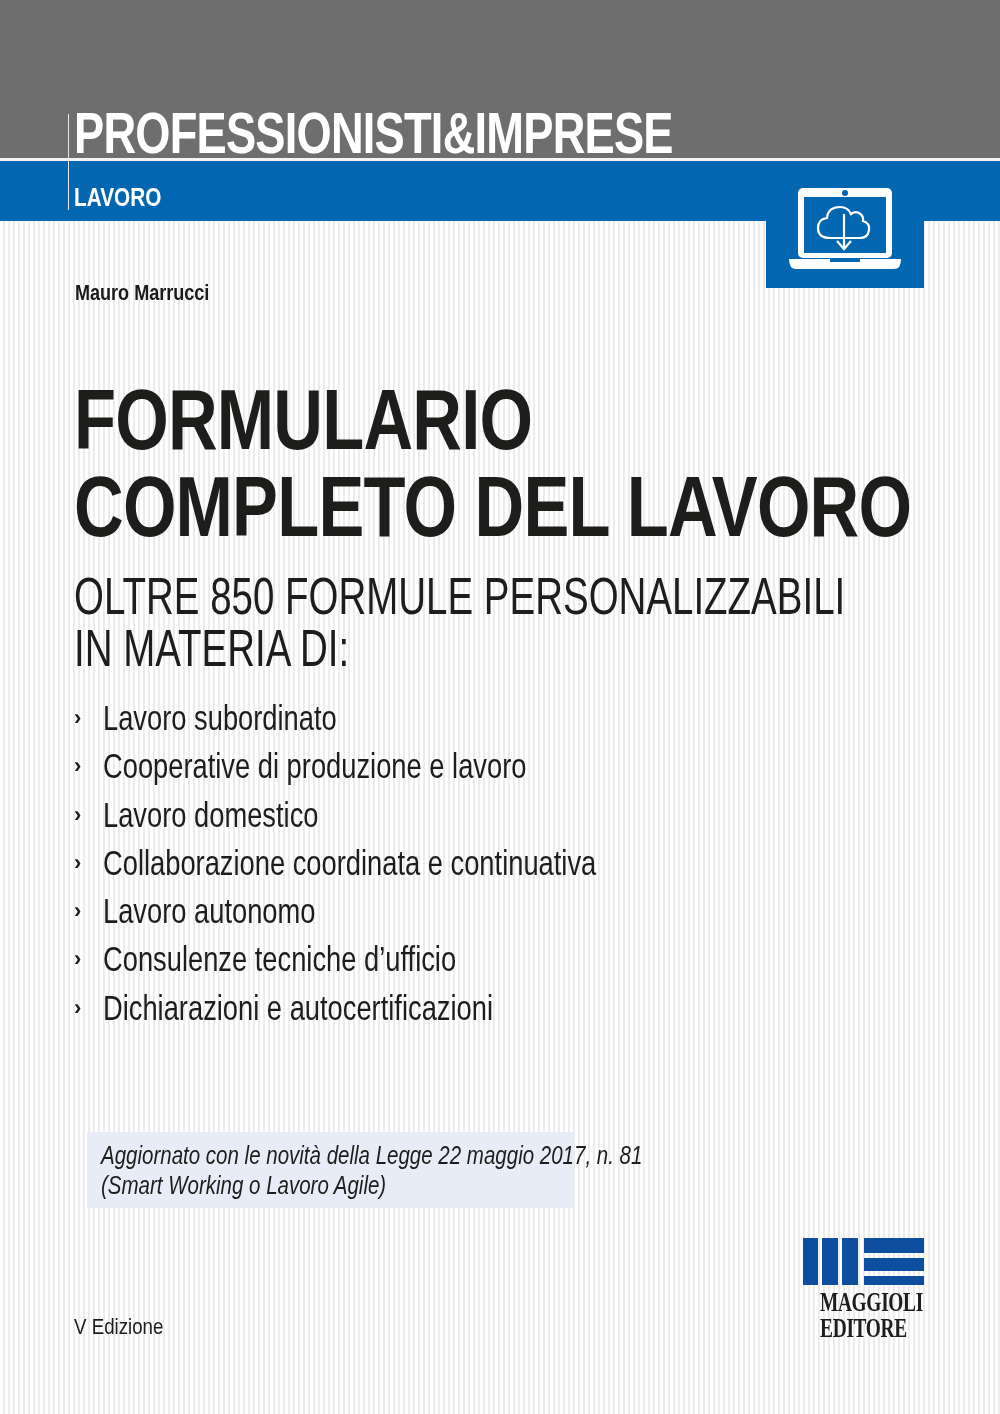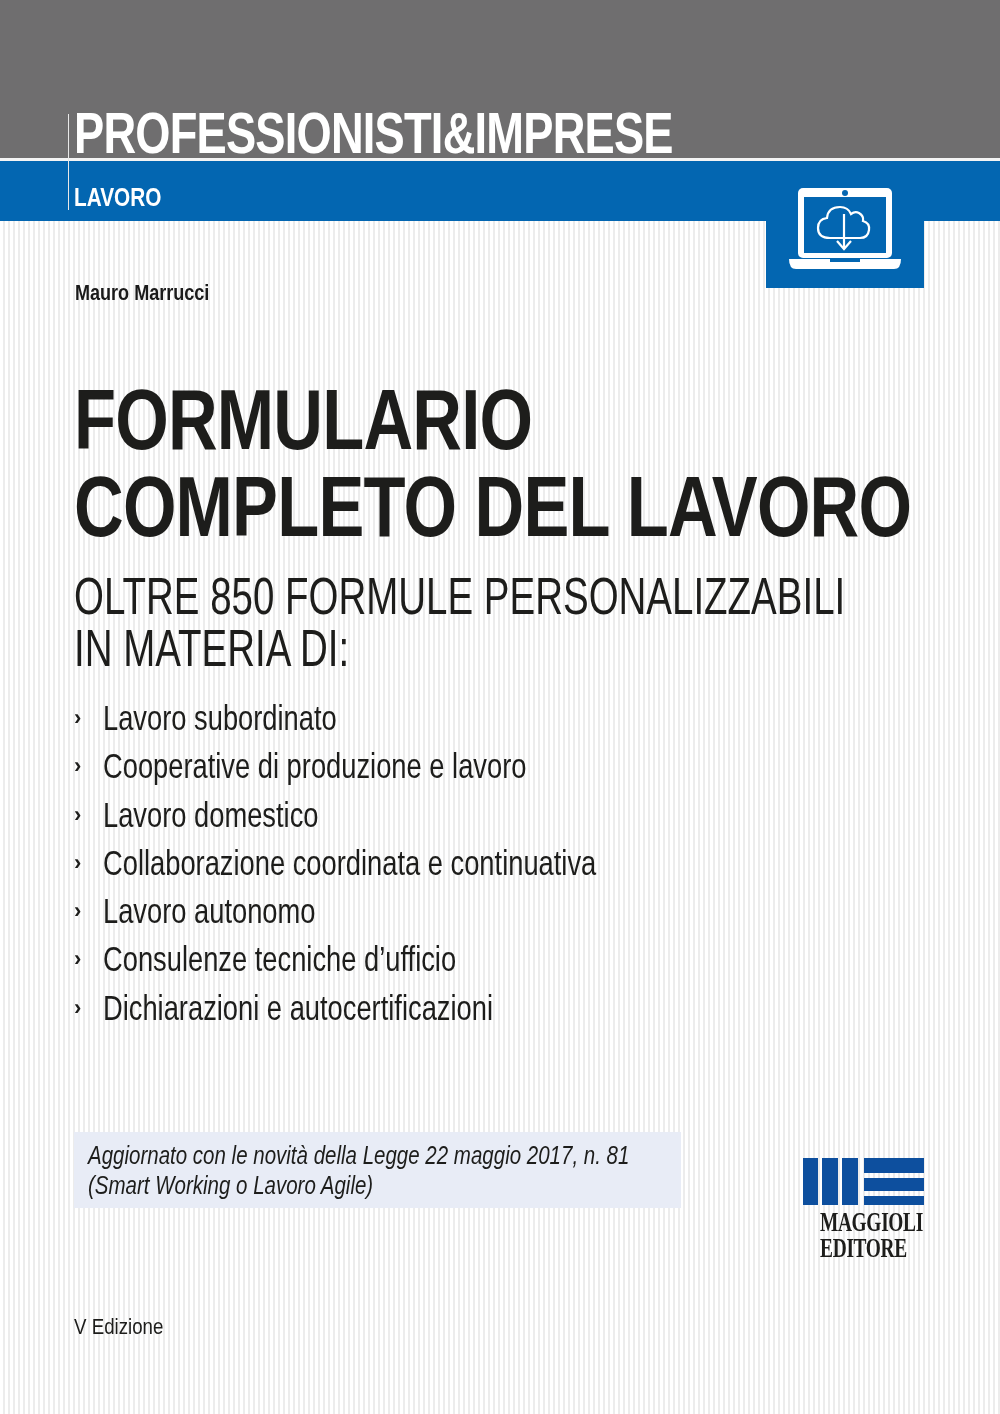--- a/index.html
+++ b/index.html
@@ -92,41 +92,41 @@
     .topics .bullet {
       width: 29px; font-size: 22px; line-height: 40px; color: #1d1d1b;
       font-weight: bold;
     }
     .topics .label {
       font-size: 35px; line-height: 40px; color: #1d1d1b;
       transform: scaleX(0.78); transform-origin: left top;
       display: inline-block;
     }
     .info-box {
-      position: absolute; left: 74px; top: 1132px; width: 607px; height: 76px;
+      position: absolute; left: 87px; top: 1132px; width: 487px; height: 76px;
       background: #e8ecf6;
     }
     .info-text {
       position: absolute; left: 14px; top: 8px;
       font-style: italic;
       font-size: 25px;
       line-height: 30px;
       color: #1d1d1b;
       transform: scaleX(0.82);
       transform-origin: left top;
       white-space: nowrap;
     }
     .edition {
       position: absolute; left: 74px; top: 1314px;
       font-size: 22px; line-height: 26px; color: #1d1d1b;
       transform: scaleX(0.85); transform-origin: left top;
       white-space: nowrap;
     }
     .logo {
-      position: absolute; left: 803px; top: 1158px; width: 121px; height: 104px;
+      position: absolute; left: 803px; top: 1238px; width: 121px; height: 104px;
     }
     .logo .bar { position: absolute; background: #0d4f9e; }
     .logo-text {
       position: absolute; left: 0; width: 121px;
       font-family: "Liberation Serif", serif;
       font-weight: bold;
       color: #1d1d1b;
       text-align: center;
       font-size: 27px;
       line-height: 26px;

